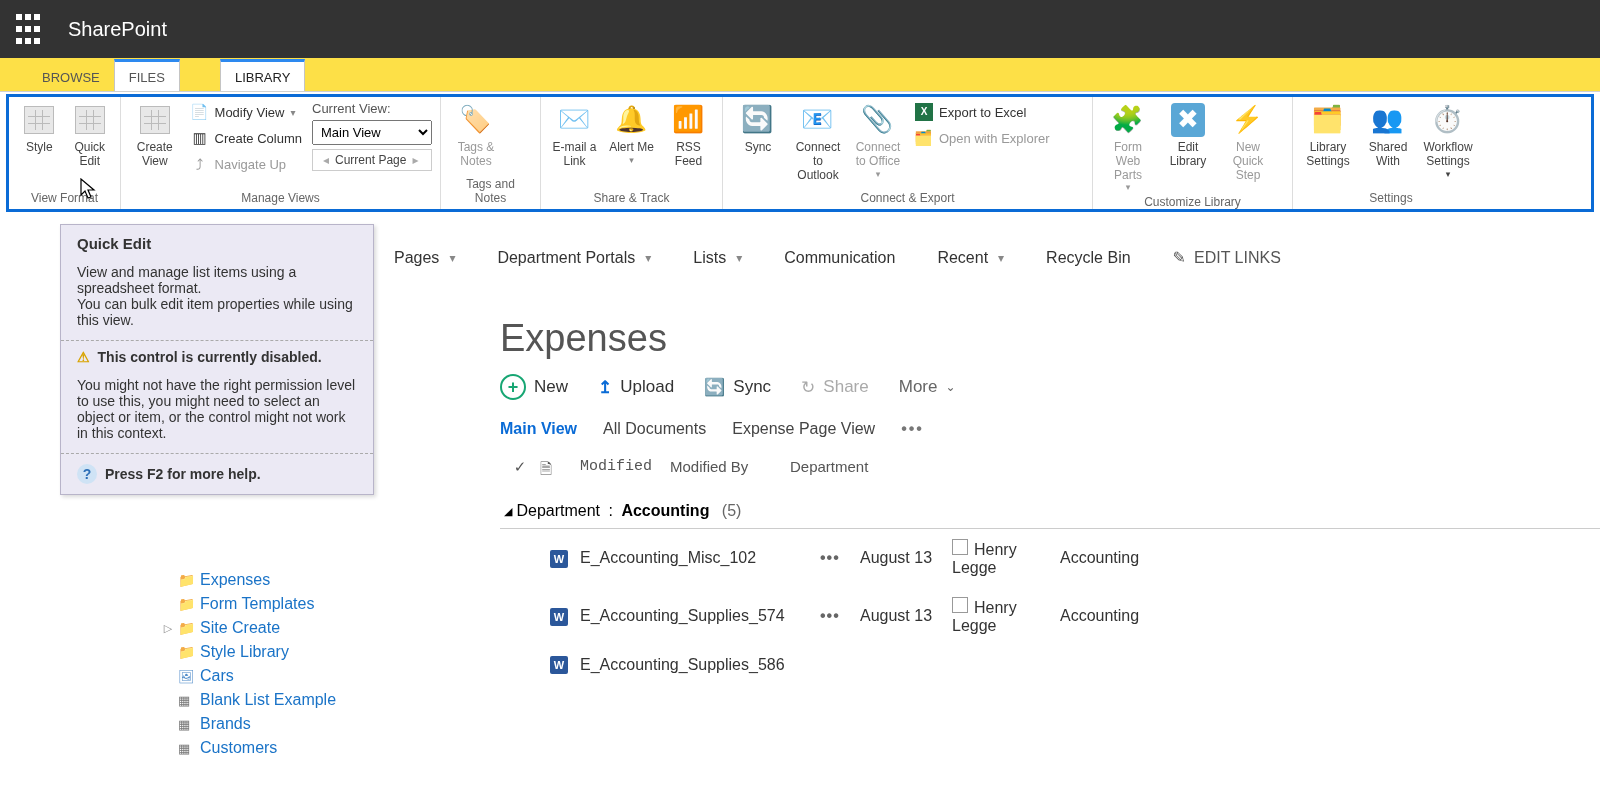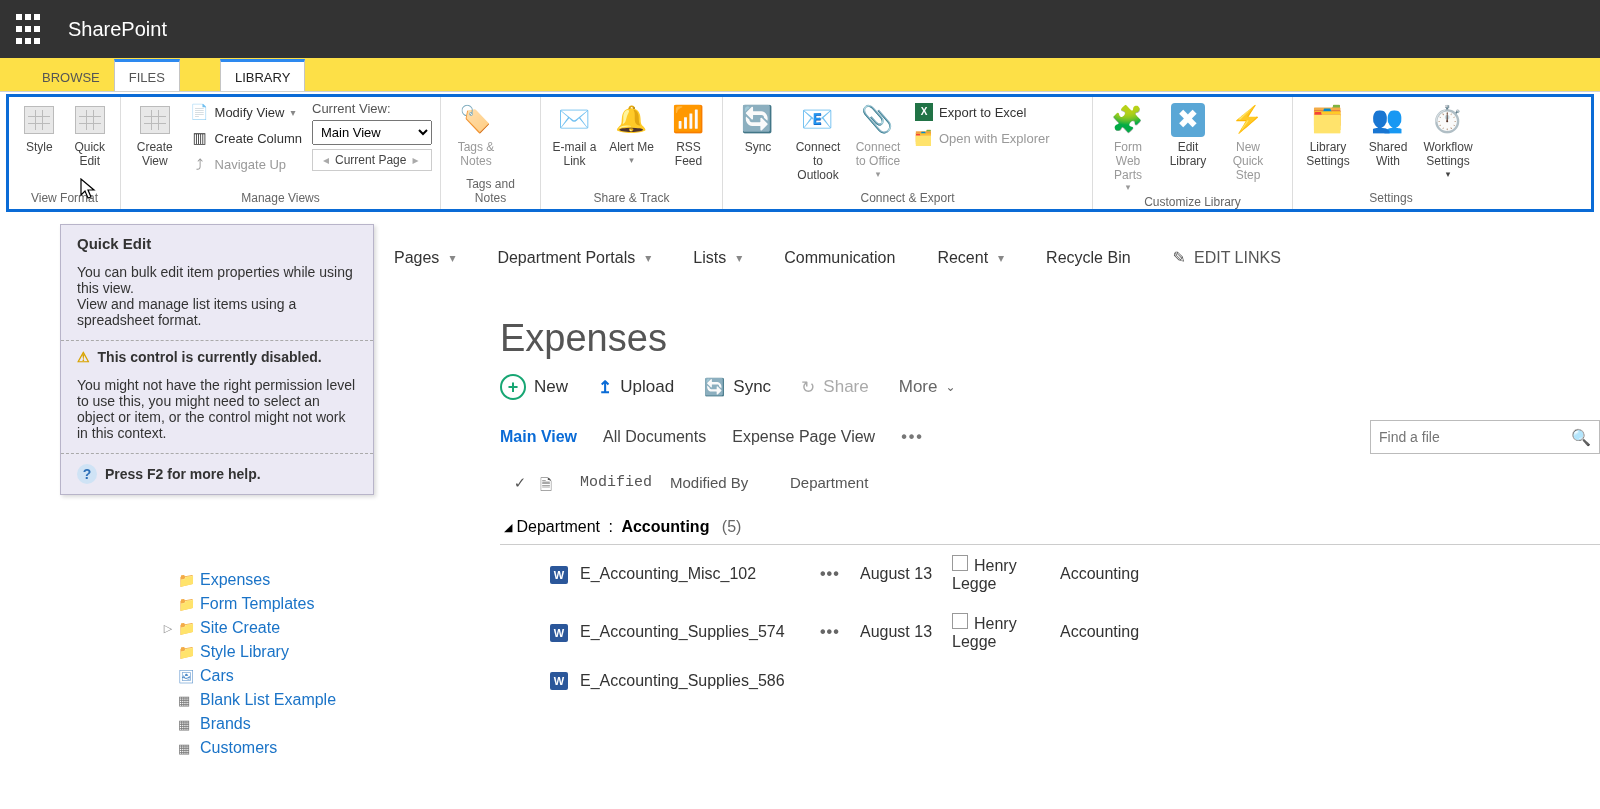--- a/index.html
+++ b/index.html
@@ -271,22 +271,22 @@
     </div>
     <div class="rgroup-label">Settings</div>
   </div>
 
 </div>
 </div>
 
 <div class="tooltip">
   <div class="ttl">Quick Edit</div>
   <div class="sec">
+    <div>View and manage list items using a spreadsheet format.</div>
     <div>You can bulk edit item properties while using this view.</div>
-    <div>View and manage list items using a spreadsheet format.</div>
   </div>
   <div class="hr"></div>
   <div class="sec warn">
       <span style="color:#d9a400">⚠</span>
       <span>This control is currently disabled.</span>
     </div>
   <div class="sec" style="padding-top:0"><span>You might not have the right permission level to use this, you might need to select an object or item, or the control might not work in this context.</span></div>
   <div class="hr"></div>
   <div class="help">
       <span style="color:#2d6fb7;background:#cfe3f5;border-radius:50%;width:20px;height:20px;display:inline-flex;align-items:center;justify-content:center;font-size:14px">?</span>
@@ -396,24 +396,20 @@
     <div class="tb" style="color:#666">
         <span>More</span>
         <span style="font-size:12px">⌄</span>
       </div>
   </div>
   <div class="views">
     <span class="v active">Main View</span>
     <span class="v">All Documents</span>
     <span class="v">Expense Page View</span>
     <span class="more">•••</span>
-    <div class="findbox">
-      <input placeholder="Find a file" style="">
-      <span style="font-weight:bold">🔍</span>
-    </div>
   </div>
   <div class="colhdr">
     <div class="c-check">✓</div>
     <div class="c-ic">🗎</div>
     <div class="c-mod">Modified</div>
     <div class="c-by">Modified By</div>
     <div class="c-dept">Department</div>
   </div>
   <div class="grphdr">
     <span class="tri">◢</span>

